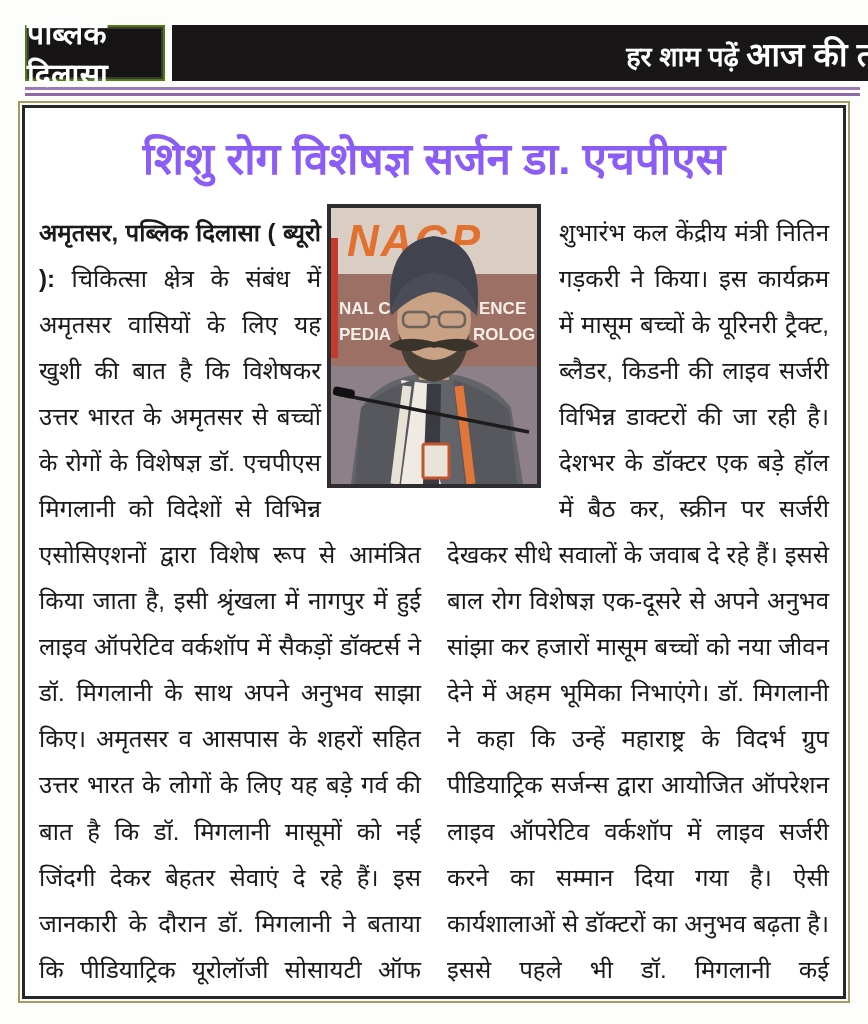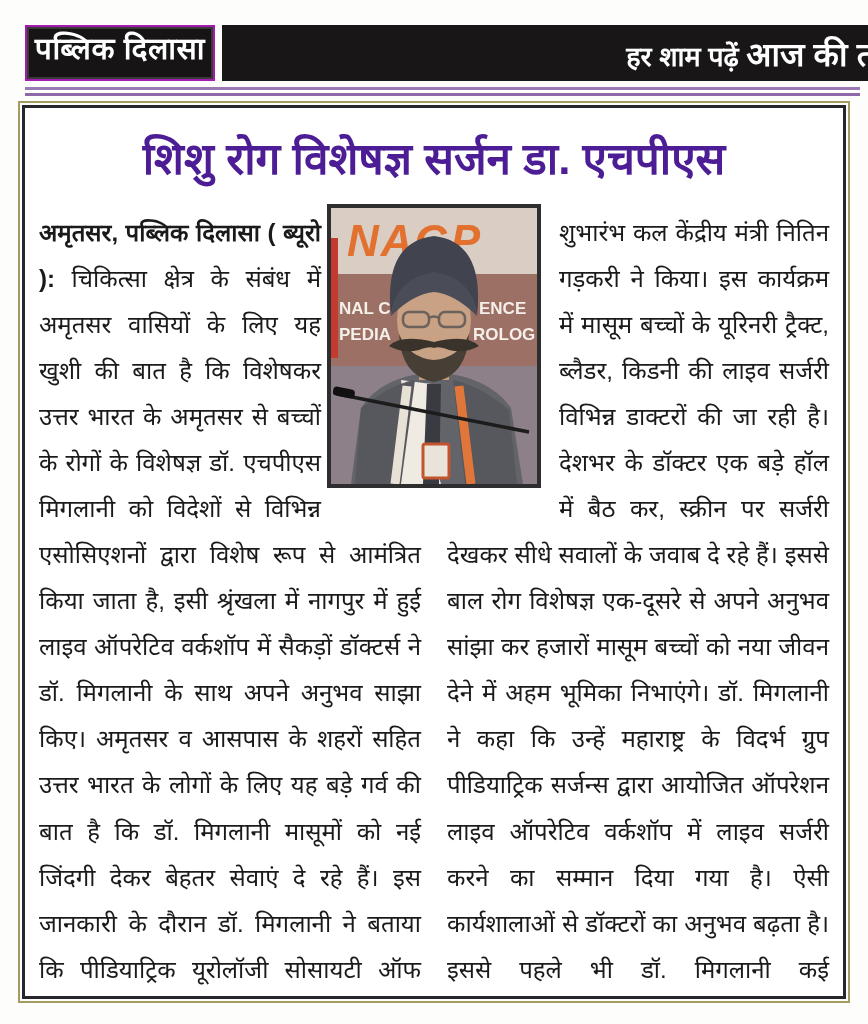--- a/index.html
+++ b/index.html
@@ -1,39 +1,39 @@
 <!DOCTYPE html>
 <html lang="hi"><head>
 <meta charset="utf-8">
 <style>
   * { margin:0; padding:0; box-sizing:border-box; }
   html,body { width:868px; height:1024px; background:#fdfdfc; overflow:hidden;
               font-family:"Liberation Sans","DejaVu Sans",sans-serif; }
 
   
   .masthead { display:flex; align-items:stretch; margin:25px 0 0 25px; height:56px; }
-  .mast-left { width:190px; background:#161414; border:2px solid #a21caf;
-               box-shadow:inset 0 0 0 2px #3a3838; display:flex; align-items:flex-start; justify-content:center; }
+  .mast-left { width:140px; background:#161414; border:2px solid #4d7c0f;
+               box-shadow:inset 0 0 0 2px #3a3838; display:flex; align-items:center; justify-content:center; }
   .mast-left span { color:#fff; font-size:30px; font-weight:700; letter-spacing:.5px; }
   .mast-right { flex:1; background:#181616; margin-left:7px; display:flex; align-items:center;
                 justify-content:flex-end; overflow:hidden; }
   .tagline { white-space:nowrap; color:#fff; margin-right:-16px; }
   .tagline .reg  { font-size:27px; font-weight:600;margin-top:36px; }
   .tagline .big  { font-size:33px; font-weight:800; }
 
   
   .purple-rule { margin:6px 8px 0 25px; }
   .purple-rule div { height:3px; background:#9b79b4; }
   .purple-rule div + div { margin-top:3px; background:#8e68a8; }
 
   
   .article-box { margin:9px 22px 0 22px; height:894px; background:#fff;
                  border:3px solid #26262e; outline:2px solid #a39b5f; outline-offset:2px;
                  overflow:hidden; }
-  .headline { padding:16px 10px 6px; text-align:center; color:#4c1d95;
+  .headline { padding:16px 10px 6px; text-align:center; color:#8b5cf6;
               font-weight:800; font-size:44px; line-height:1.58; letter-spacing:0; }
 
   
   .article-body { position:relative; display:flex; gap:26px; padding:10px 14px 0; }
   .col { flex:1 1 0; font-size:24px; line-height:1.92; text-align:justify; color:#1a1a1c; }
   .col p { display:inline; }
   .dateline { font-weight:800; }
   .spacer-r { float:right; width:100px; height:292px; }
   .spacer-l { float:left;  width:112px; height:292px; }
 

